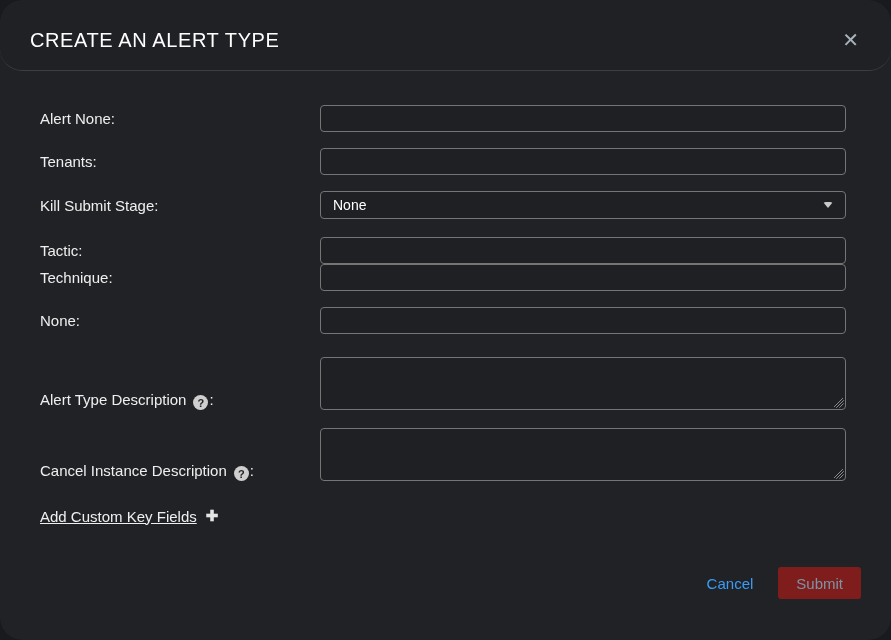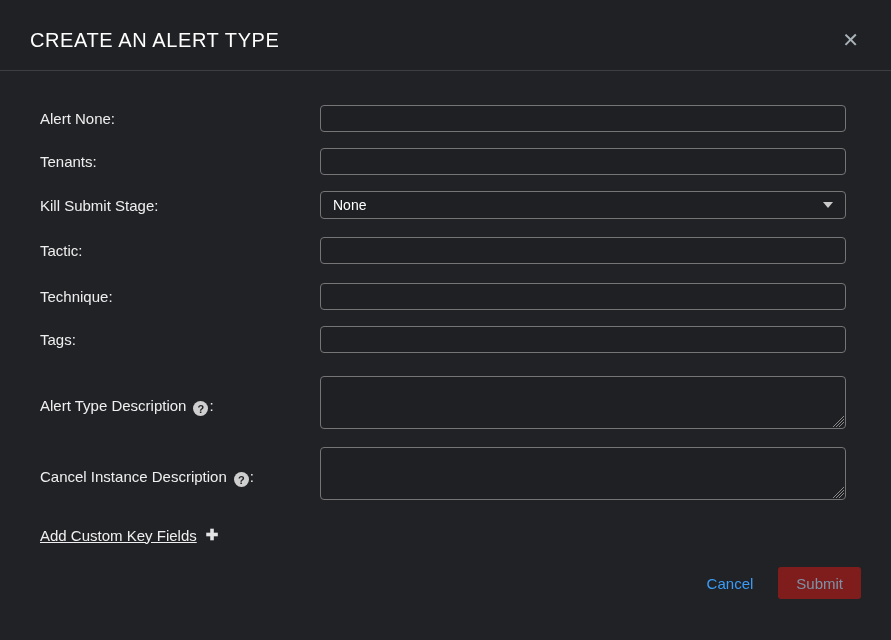--- a/index.html
+++ b/index.html
@@ -1,15 +1,15 @@
 <!DOCTYPE html>
 <html><head>
 <meta charset="utf-8">
 <style>
-  * { margin:0; padding:0; box-sizing:border-box; }
+  * { margin:0; padding:0; box-sizing:border-box;border-radius:22px; }
   html,body { width:891px; height:640px; }
   body {
     font-family:"Liberation Sans", sans-serif;
     background:#191a1d;
   }
   .modal {
     width:891px; height:640px;
     background:#212226;
     overflow:hidden;
     position:relative;
@@ -34,21 +34,21 @@
     font-size:20px;
     line-height:1;
     cursor:pointer;
     padding:2px 4px;
   }
   
   .modal-body { padding:34px 45px 0 40px; }
   .row {
     display:flex; align-items:center;
   }
-  .row.top-align { align-items:center; }
+  .row.top-align { align-items:flex-end; }
   .row .lbl {
     width:280px;
     flex:0 0 280px;
     color:#efefef;
     font-size:15px;
   }
   .row.top-align .lbl { padding-top:8px; }
   .field { flex:1 1 auto; min-width:0; position:relative; }
   input.txt, .select-box, textarea.ta {
     width:100%;
@@ -107,21 +107,21 @@
     color:#e4e4e4;
     font-size:15px;
     font-weight:bold;
     margin-left:9px;
     cursor:pointer;
   }
   
   .mb16 { margin-bottom:16px; }
   .mb22 { margin-bottom:16px; }
   .mb18 { margin-bottom:18px; }
-  .mb19 { margin-bottom:19px; }
+  .mb19 { }
   .mb23 { margin-bottom:23px; }
   .mb26 { margin-bottom:26px; }
   
   .modal-footer {
     position:absolute;
     right:30px; bottom:41px;
     display:flex; align-items:center;
   }
   .cancel-link {
     color:#3b9cf7;
@@ -179,21 +179,21 @@
       <label class="lbl">Tactic:</label>
       <div class="field"><input class="txt" type="text" style=""></div>
     </div>
 
     <div class="row mb16">
       <label class="lbl">Technique:</label>
       <div class="field"><input class="txt" type="text" style=""></div>
     </div>
 
     <div class="row mb23">
-      <label class="lbl">Tags:</label>
+      <label class="lbl">None:</label>
       <div class="field"><input class="txt" type="text" style=""></div>
     </div>
 
     <div class="row top-align mb18">
       <label class="lbl"><span>Alert Type Description</span><span class="help-badge">?</span><span>:</span></label>
       <div class="field">
         <textarea class="ta" style=""></textarea>
         <span class="grip"></span>
       </div>
     </div>

